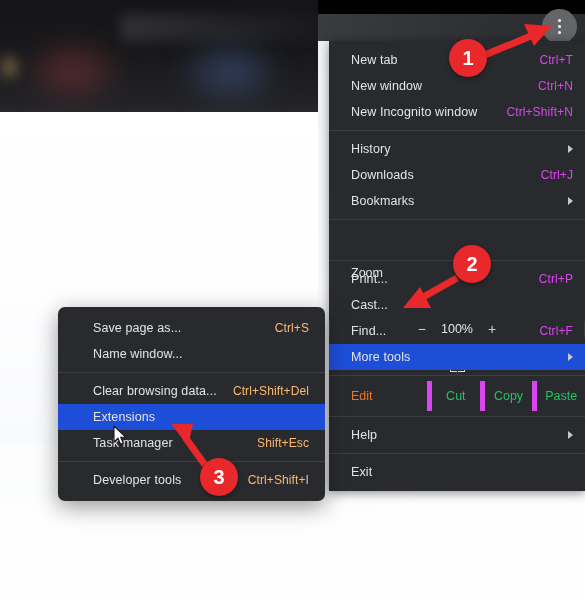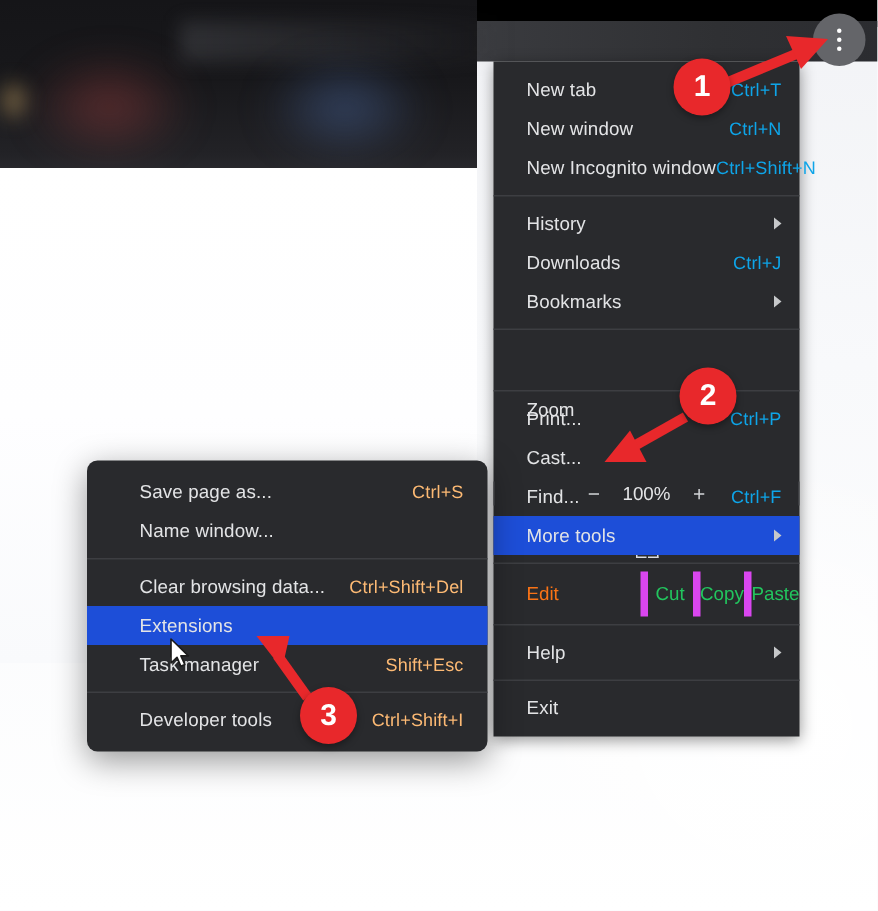--- a/index.html
+++ b/index.html
@@ -39,28 +39,28 @@
   .toolbar-left-fade{position:absolute;left:120px;top:14px;width:220px;height:27px;
     background:linear-gradient(90deg, rgba(120,122,128,.25) 0%, rgba(80,82,88,.18) 60%, rgba(45,46,50,0) 100%);
     filter:blur(6px);}
 
   
   .dots-btn{position:absolute;left:542px;top:9px;width:35px;height:35px;border-radius:50%;
     background:#646569;display:flex;flex-direction:column;align-items:center;justify-content:center;gap:3px;}
   .dots-btn i{display:block;width:3px;height:3px;border-radius:50%;background:#fff;}
 
   
-  .menu{position:absolute;left:329px;top:41px;width:204px;
+  .menu{position:absolute;left:329px;top:41px;width:256px;
     background:#292a2d;color:#e8eaed;padding:6px 0 6px 0;
     box-shadow:0 2px 10px rgba(0,0,0,.45);}
   .mi{height:26px;display:flex;align-items:center;position:relative;
     padding:0 12px 0 22px;font-size:12.5px;color:#e3e4e6;letter-spacing:.1px;}
   .mi.hl{background:#1d4ed8;align-items:center;}
   .mi .lbl{white-space:nowrap;}
-  .mi .accel{margin-left:auto;color:#0ea5e9;font-size:12px;}
+  .mi .accel{margin-left:auto;color:#d946ef;font-size:12px;}
   .mi .arrow{margin-left:auto;width:0;height:0;border-left:5px solid #c6c8ca;
     border-top:4px solid transparent;border-bottom:4px solid transparent;}
   .sep{height:1px;background:#3d3e42;margin:5px 0;}
 
   
   .zoomrow{display:flex;align-items:stretch;height:30px;flex-direction:column;}
   .zoomrow .z-label{flex:0 0 96px;display:flex;align-items:center;padding-left:22px;font-size:12.5px;color:#e3e4e6;}
   .zoomrow .z-ctrl{flex:1;display:flex;align-items:center;justify-content:center;gap:14px;
     border-left:1px solid #3d3e42;border-right:1px solid #3d3e42;font-size:12.5px;color:#e3e4e6;}
   .zoomrow .z-ctrl .sign{color:#cfd1d4;font-size:14px;}

